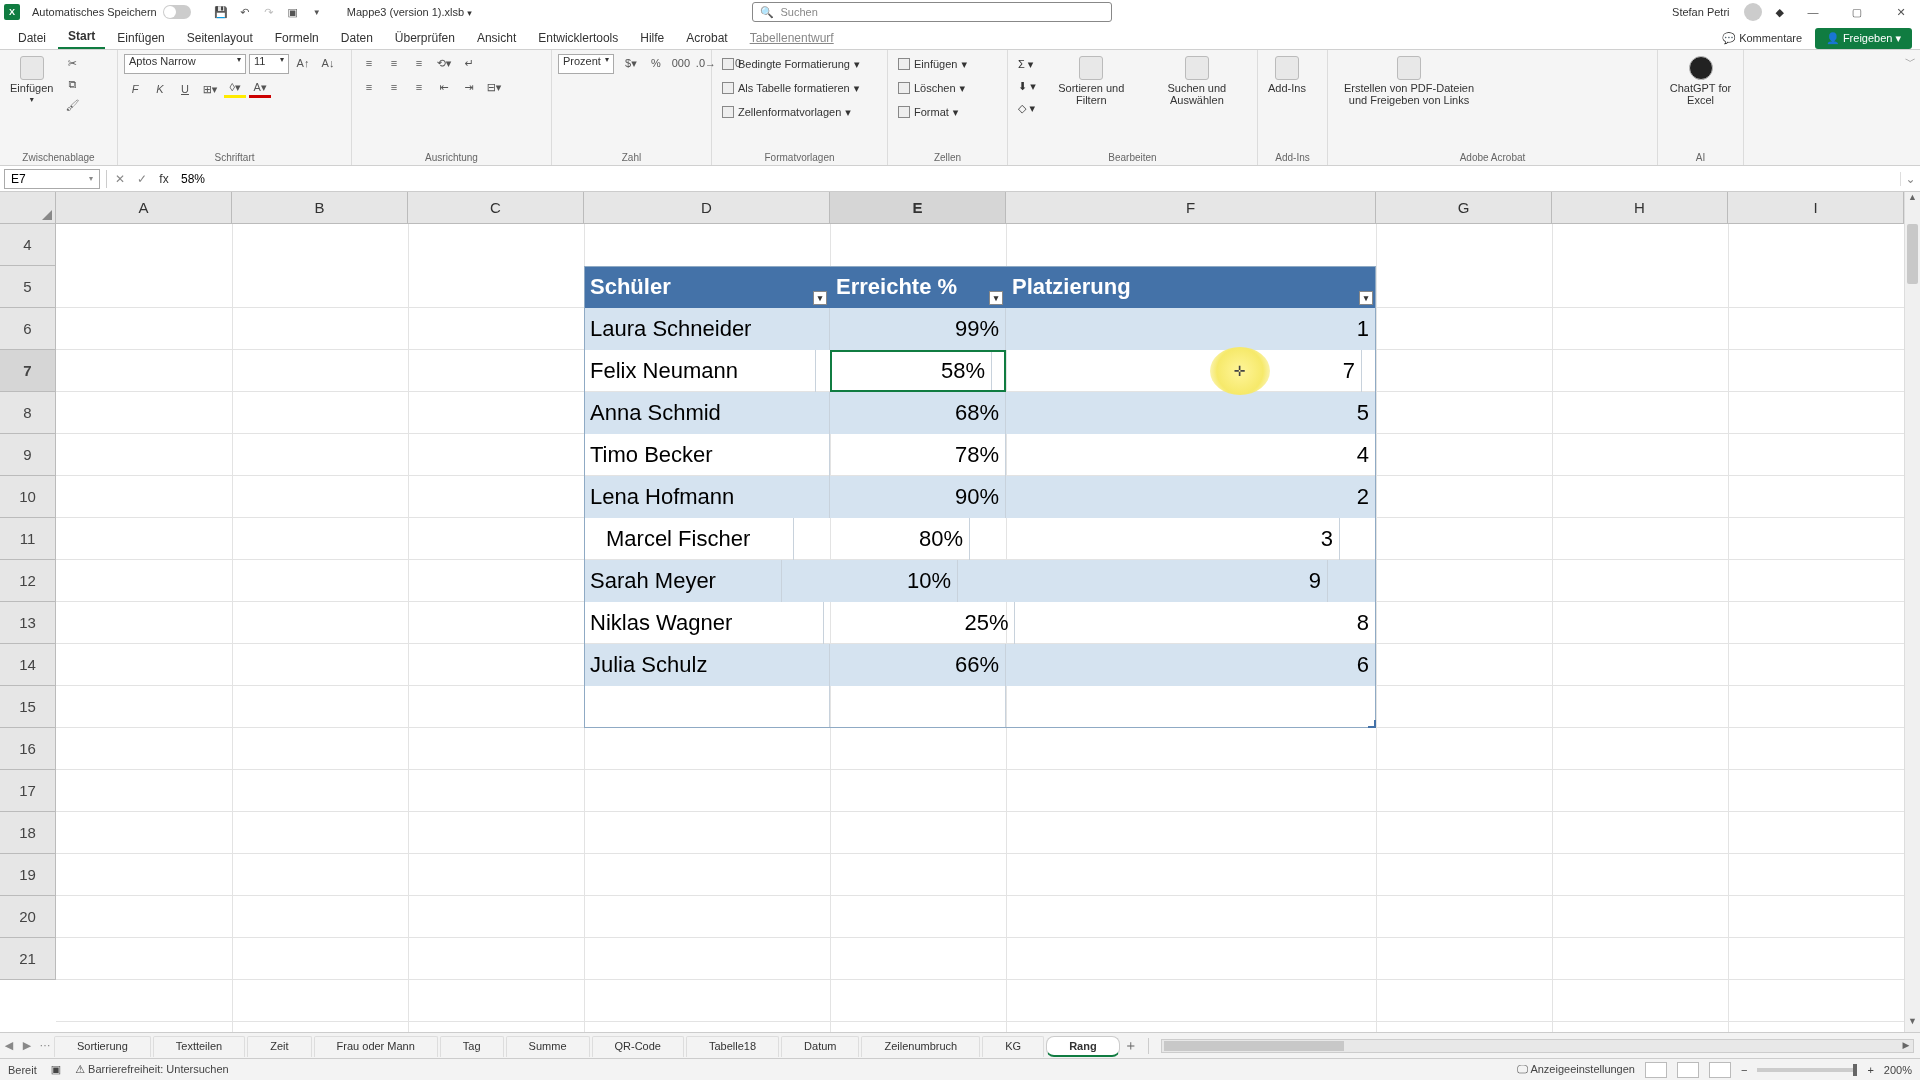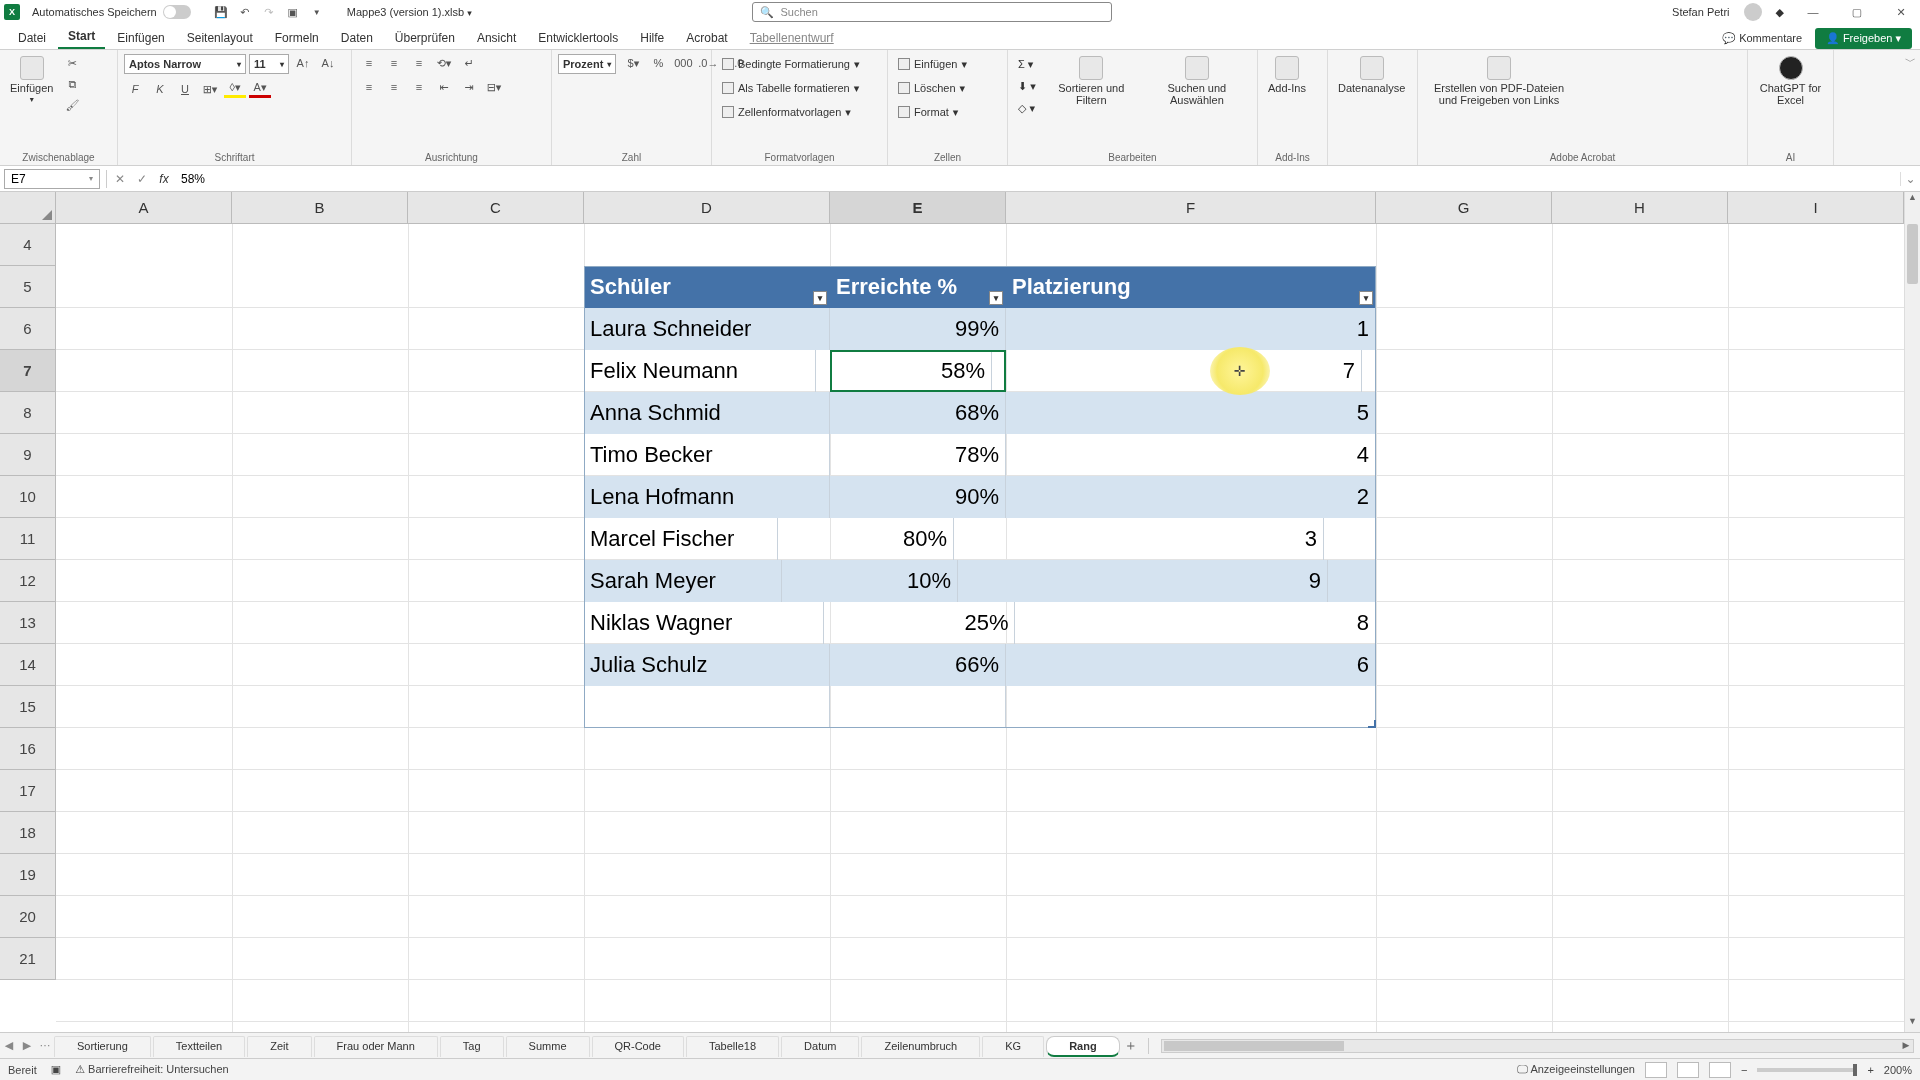--- a/index.html
+++ b/index.html
@@ -30,31 +30,31 @@
 
 
 .ribbon { height: 116px; background: #f5f5f5; border-bottom: 1px solid #d0d0d0; display: flex; font-size: 11px; color: #333; }
 .group { border-right: 1px solid #dcdcdc; padding: 4px 6px 2px; display: flex; flex-direction: column; justify-content: space-between; }
 .group-label { text-align: center; font-size: 10px; color: #666; padding-top: 2px; }
 .group-body { display: flex; gap: 4px; align-items: flex-start; flex:1; }
 .bigbtn { display: flex; flex-direction: column; align-items: center; justify-content: center; gap: 2px; padding: 2px 4px; min-width: 44px; text-align:center; line-height:1.1;}
 .bigbtn .ic { width: 24px; height: 24px; background: #e8e8e8; border: 1px solid #bbb; border-radius: 3px; }
 .smallstack { display: flex; flex-direction: column; gap: 3px; }
 .smallbtn { width: 22px; height: 18px; display:flex; align-items:center; justify-content:center; color:#555; font-size:11px;}
-.combo { height: 20px; border: 1px solid #aaa; background: #fff; font-size: 11px; padding: 0 4px; display: flex; align-items: center; justify-content: space-between; gap: 4px; font-weight: bold; }
+.combo { height: 20px; border: 1px solid #aaa; background: #fff; font-size: 11px; padding: 0 4px; display: flex; align-items: flex-start; justify-content: space-between; gap: 4px; }
 .row { display: flex; gap: 3px; }
 .list-item { display: flex; align-items: center; gap: 4px; font-size: 11px; height: 20px; padding: 0 4px; white-space: nowrap; }
 .list-item .sq { width:12px; height:12px; border:1px solid #888; background:#eee;}
 .collapse-caret { align-self: flex-start; padding:4px; color:#888; margin-left:auto;}
 
 
 .fbar { height: 26px; display: flex; align-items: center; border-bottom: 1px solid #ccc; font-size: 12px; background:#fff;}
 .namebox { width: 96px; height: 20px; border: 1px solid #aaa; margin: 0 4px; padding: 0 6px; display: flex; align-items: center; justify-content: space-between; background:#fff;}
 .fbar .fxbtn { width: 22px; text-align: center; color: #888; }
-.fbar .fxbtn.fx { font-style: italic; color:#333; }
+.fbar .fxbtn.fx { color:#333; }
 .fbar .formula { flex: 1; padding: 0 6px; }
 .fbar .expand { width:20px; text-align:center; color:#888; border-left:1px solid #ddd;}
 
 
 .grid-wrap { position: relative; height: 840px; display: flex; }
 .corner { width: 56px; height: 32px; background: #e6e6e6; border-right: 1px solid #bbb; border-bottom: 1px solid #bbb; position: relative; }
 .corner::after { content: ""; position: absolute; right: 3px; bottom: 3px; border-left: 10px solid transparent; border-bottom: 10px solid #888; }
 .colheaders { position: absolute; left: 56px; top: 0; height: 32px; display: flex; background: #e6e6e6; }
 .colh { border-right: 1px solid #bbb; border-bottom: 1px solid #bbb; display: flex; align-items: center; justify-content: center; color: #333; font-size: 15px; }
 .colh.sel { background: #d6d6d6; font-weight:600;}
@@ -271,29 +271,20 @@
   <div class="group" style="width:70px">
     <div class="group-body">
         <div class="bigbtn">
           <div class="ic"></div>
           <span>Add-Ins</span>
         </div>
       </div>
     <div class="group-label">Add-Ins</div>
   </div>
 
-  <div class="group" style="width:90px">
-    <div class="group-body">
-        <div class="bigbtn">
-          <div class="ic"></div>
-          <span>Datenanalyse</span>
-        </div>
-      </div>
-    <div class="group-label">&nbsp;</div>
-  </div>
 
   <div class="group" style="width:330px">
     <div class="group-body">
       <div class="bigbtn" style="width:150px">
           <div class="ic"></div>
           <span>Erstellen von PDF-Dateien und Freigeben von Links</span>
         </div>
     </div>
     <div class="group-label">Adobe Acrobat</div>
   </div>
@@ -419,21 +410,21 @@
           <div class="td" style="width: 246px;">Timo Becker</div>
           <div class="td r" style="width: 176px;">78%</div>
           <div class="td r" style="width: 370px;">4</div>
         </div>
         <div class="trow band">
           <div class="td" style="width: 246px;">Lena Hofmann</div>
           <div class="td r" style="width: 176px;">90%</div>
           <div class="td r" style="width: 370px;">2</div>
         </div>
         <div class="trow">
-          <div class="td" style="width: 194px;">Marcel Fischer</div>
+          <div class="td" style="width: 194px; margin-left: 16px;">Marcel Fischer</div>
           <div class="td r" style="width: 176px;">80%</div>
           <div class="td r" style="width: 370px;">3</div>
         </div>
         <div class="trow band">
           <div class="td" style="width: 198px;">Sarah Meyer</div>
           <div class="td r" style="width: 176px;">10%</div>
           <div class="td r" style="width: 370px;">9</div>
         </div>
         <div class="trow">
           <div class="td" style="width: 246px;">Niklas Wagner</div>

